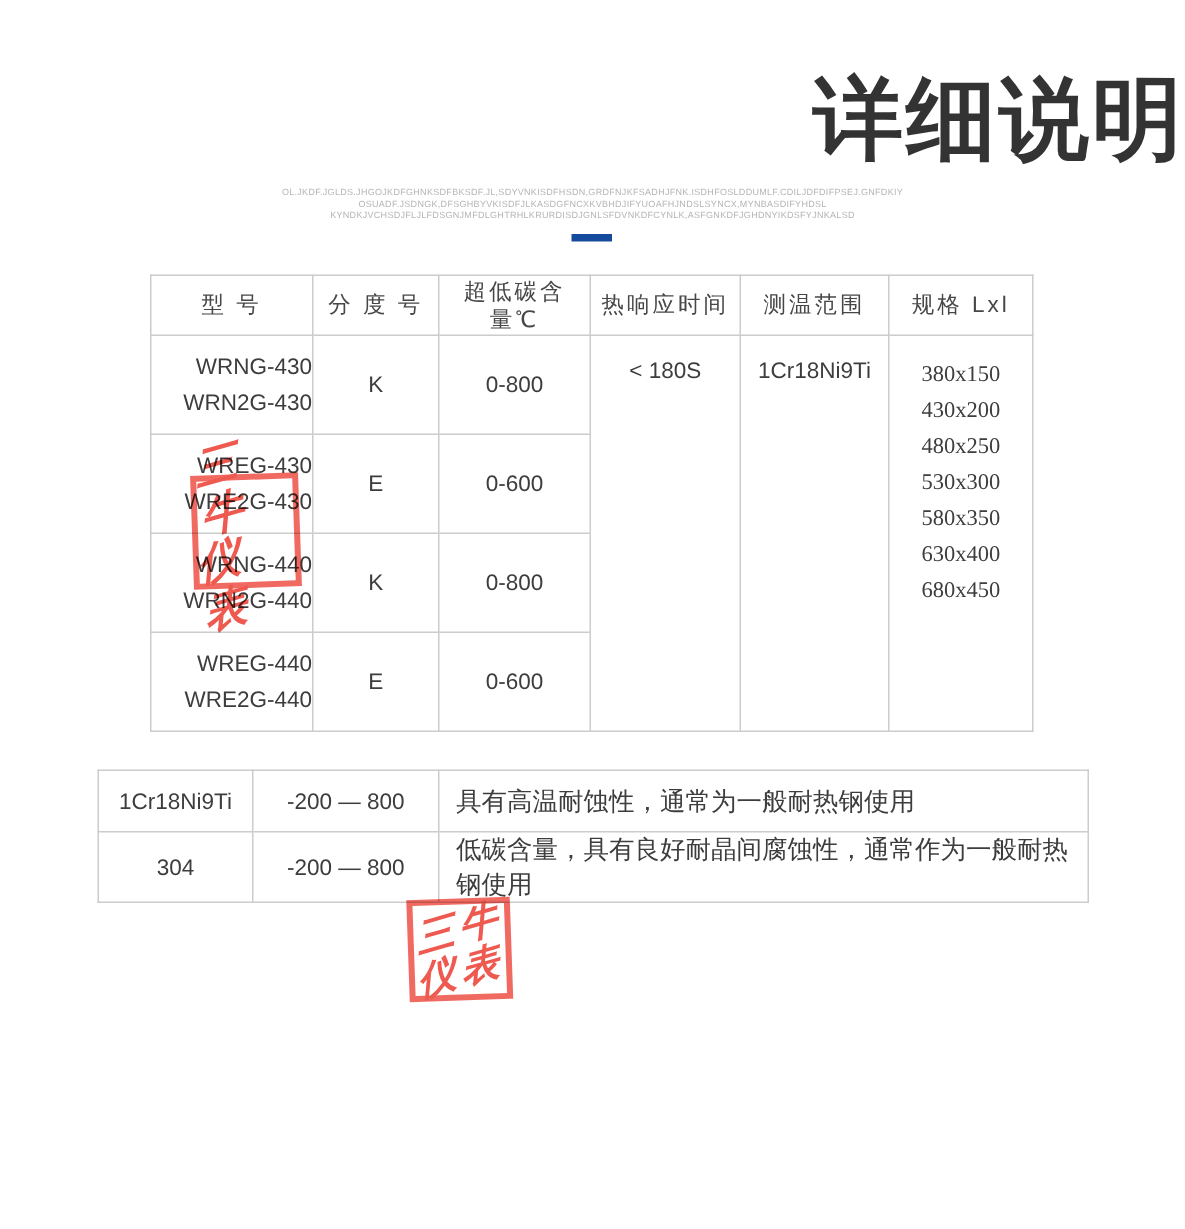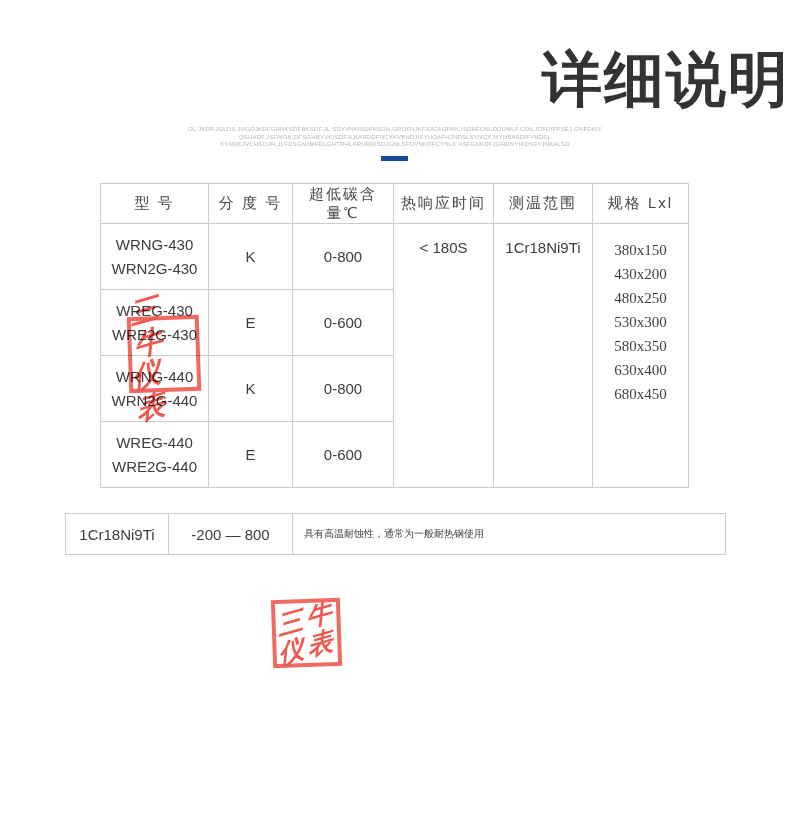--- a/index.html
+++ b/index.html
@@ -22,30 +22,30 @@
   }
 
   table { border-collapse:collapse; table-layout:fixed; position:absolute; background:#fff; }
   td, th { border:1px solid #cccccc; font-weight:normal; color:#3d3d3d;
            text-align:center; vertical-align:middle; font-size:15px; }
 
   
   .spec-table { left:100px; top:183px; width:588px; }
   .spec-table th { height:40px; letter-spacing:2px; color:#474747; }
   .spec-table td { height:66px; }
-  .model-cell div { line-height:24px; }
+  .model-cell div { line-height:24px;text-align:right; }
   .vtop { vertical-align:top; padding-top:13px; line-height:21px;text-align:center; }
   .specs-cell { vertical-align:top; padding-top:14px; }
   .specs-cell div { line-height:24px;font-family:Liberation Serif, serif; }
 
   
   .mat-table { left:65px; top:513px; width:660px; }
   .mat-table th { height:41px; letter-spacing:4px; color:#474747; }
   .mat-table td { height:41px; }
-  .mat-table td.features { text-align:left; padding-left:11px; font-size:10px; }
+  .mat-table td.features { text-align:left; padding-left:11px; font-size:17px; }
 
   
   .stamp {
     position:absolute; border:4px solid rgba(236,66,55,0.9);
     color:#ec4237; opacity:0.88; mix-blend-mode:multiply;
     display:flex; flex-direction:column; align-items:center; justify-content:center;
     transform:rotate(-2deg); pointer-events:none;
   }
   .stamp .l { font-style:italic; font-weight:700; transform:rotate(-14deg) skewX(-8deg); letter-spacing:4px; }
   .stamp-1 { left:128px; top:316px; width:72px; height:76px; }
@@ -137,20 +137,25 @@
       <col style="width:103px">
         <col style="width:124px">
         <col style="width:433px">
     </colgroup>
     <tbody>
     <tr>
       <td>1Cr18Ni9Ti</td>
       <td>-200 — 800</td>
       <td class="features">具有高温耐蚀性，通常为一般耐热钢使用</td>
     </tr>
+    <tr>
+      <td>304</td>
+      <td>-200 — 800</td>
+      <td class="features">低碳含量，具有良好耐晶间腐蚀性，通常作为一般耐热钢使用</td>
+    </tr>
   </tbody>
     </table>
 
   <div class="stamp stamp-1">
     <div class="l">三牛</div>
     <div class="l">仪表</div>
   </div>
   <div class="stamp stamp-2">
     <div class="l">三牛</div>
     <div class="l">仪表</div>

